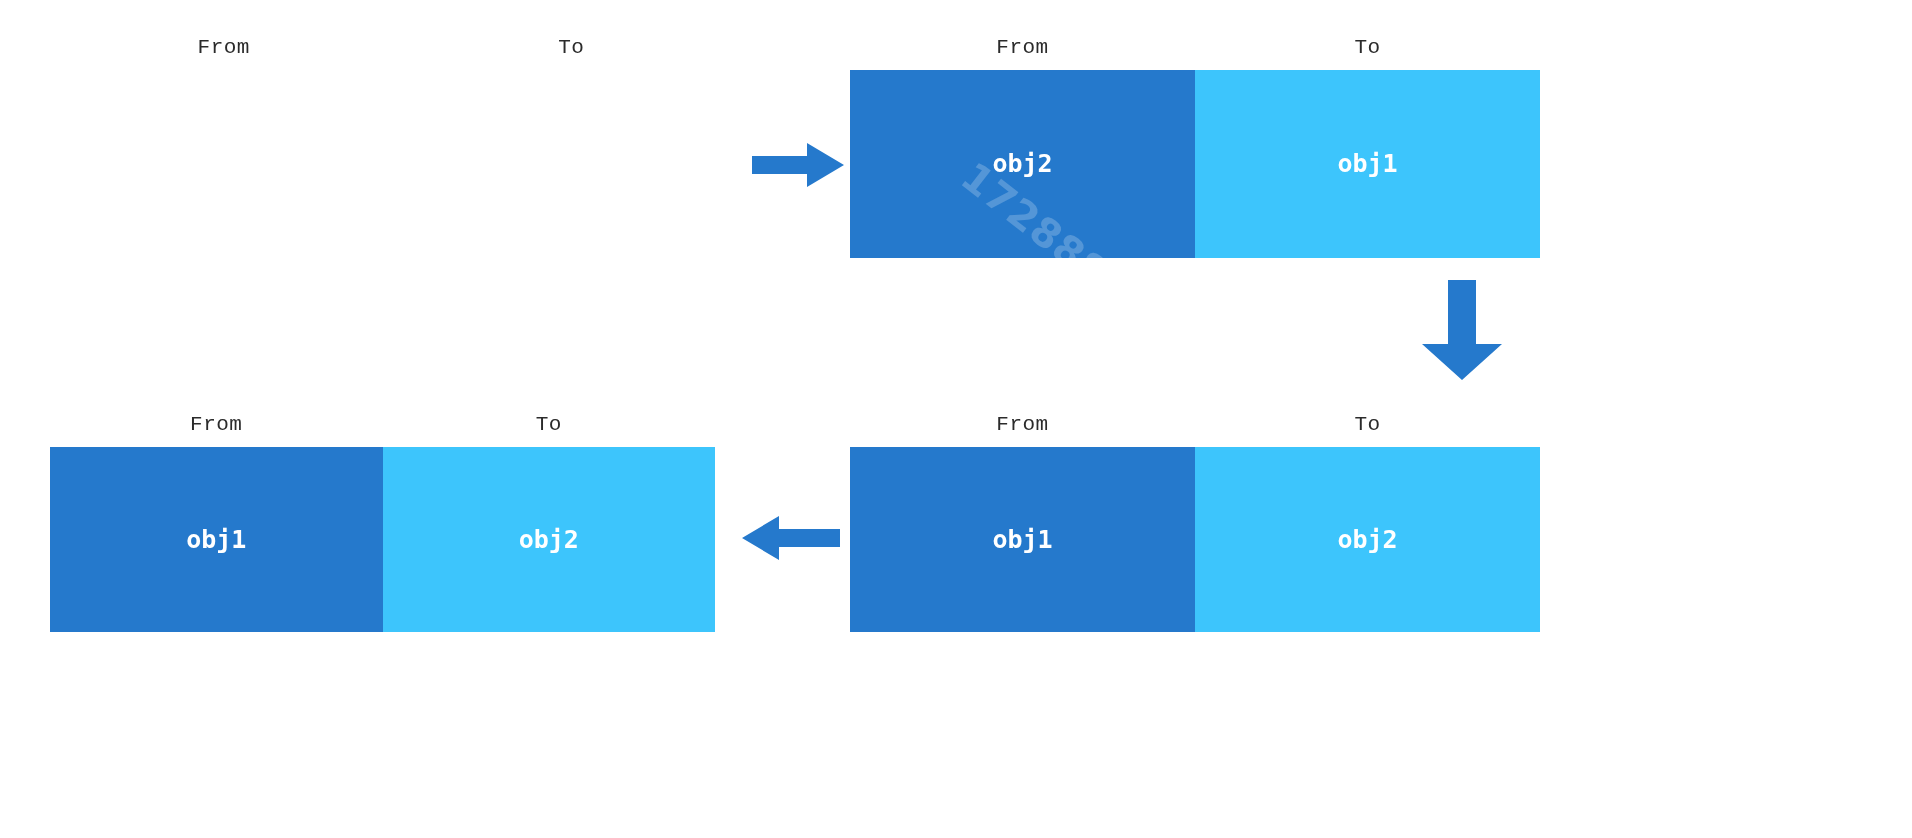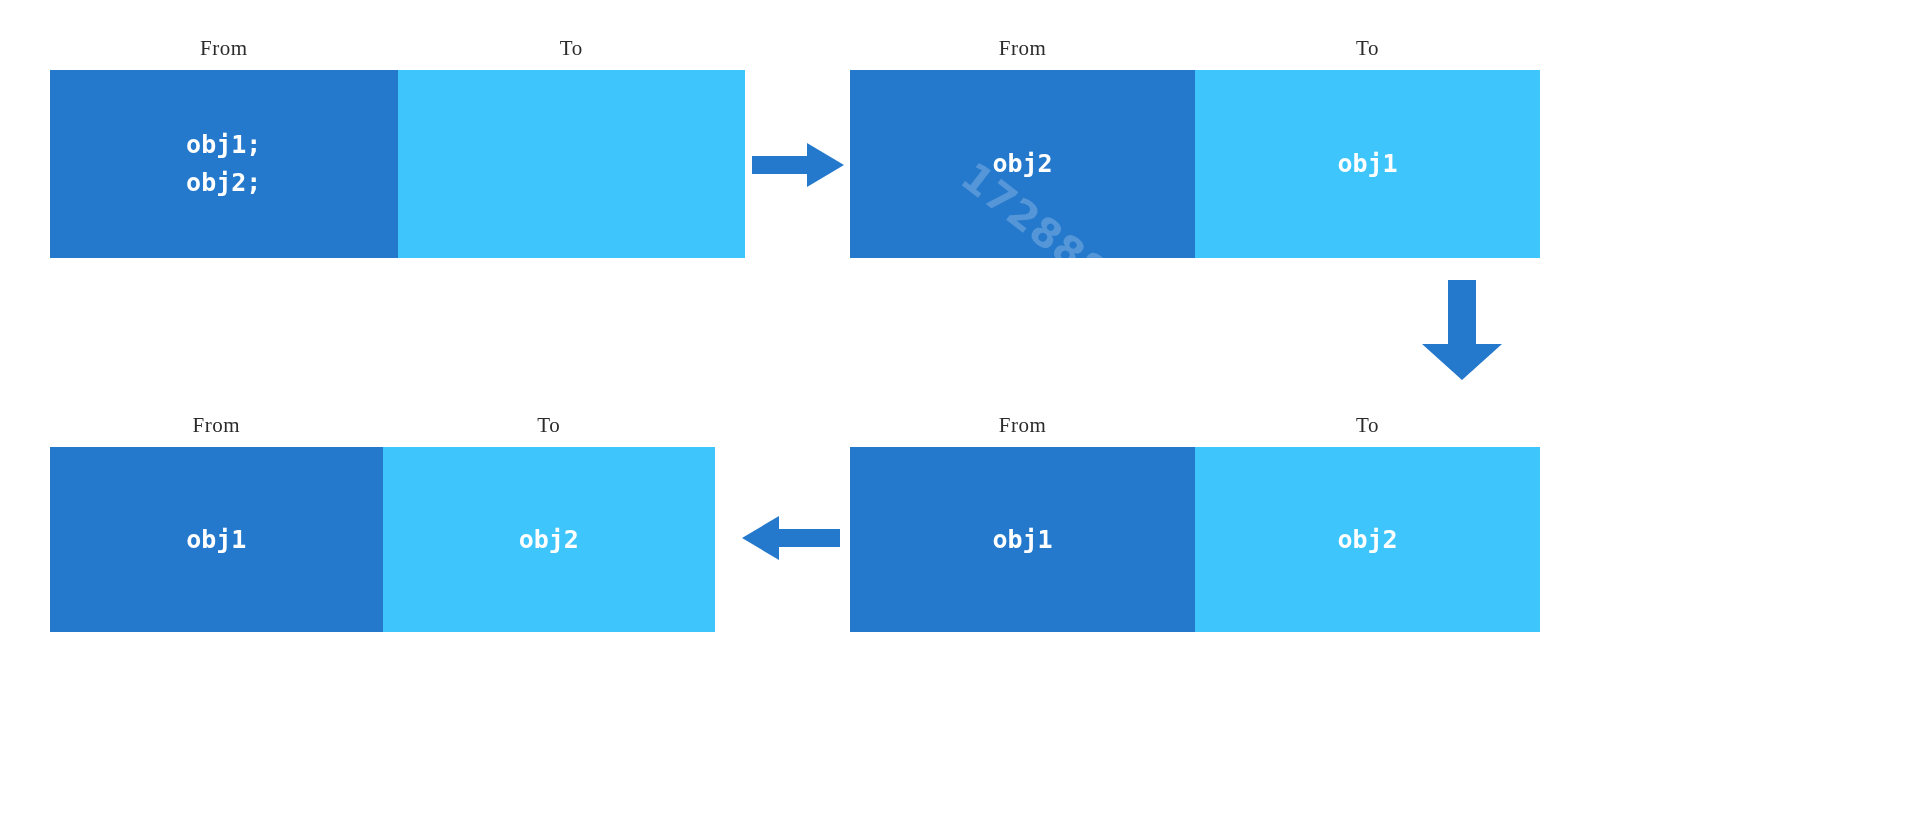--- a/index.html
+++ b/index.html
@@ -33,21 +33,21 @@
     height: 44px;
     display: flex;
   }
   .col-header {
     flex: 1 1 50%;
     text-align: center;
     font-size: 21px;
     line-height: 44px;
     color: #2b2b2b;
     letter-spacing: 0.5px;
-    font-family: Liberation Serif, serif;
+    font-family: Liberation Mono, monospace;
     white-space: nowrap;
   }
   .panel-body {
     position: absolute;
     left: 0;
     right: 0;
     top: 44px;
     bottom: 0;
     display: flex;
     overflow: hidden;
@@ -115,29 +115,20 @@
 </head>
 <body>
 
 <div class="stage">
 
   <div class="panel" id="panel-initial">
     <div class="panel-headers">
       <div class="col-header">From</div>
       <div class="col-header">To</div>
     </div>
-    <div class="panel-body">
-      <div class="cell cell-from">
-        <div class="cell-text">obj1;
-obj2;</div>
-      </div>
-      <div class="cell cell-to">
-        <div class="cell-text empty"></div>
-      </div>
-    </div>
   </div>
 
   <div class="arrow" id="arrow-right">
     <svg width="92" height="44" viewBox="0 0 92 44" aria-hidden="true">
       <path d="M0 13 H55 V0 L92 22 L55 44 V31 H0 Z" fill="#2579cc"></path>
     </svg>
   </div>
 
   <div class="panel" id="panel-after-pop">
     <div class="panel-headers">

